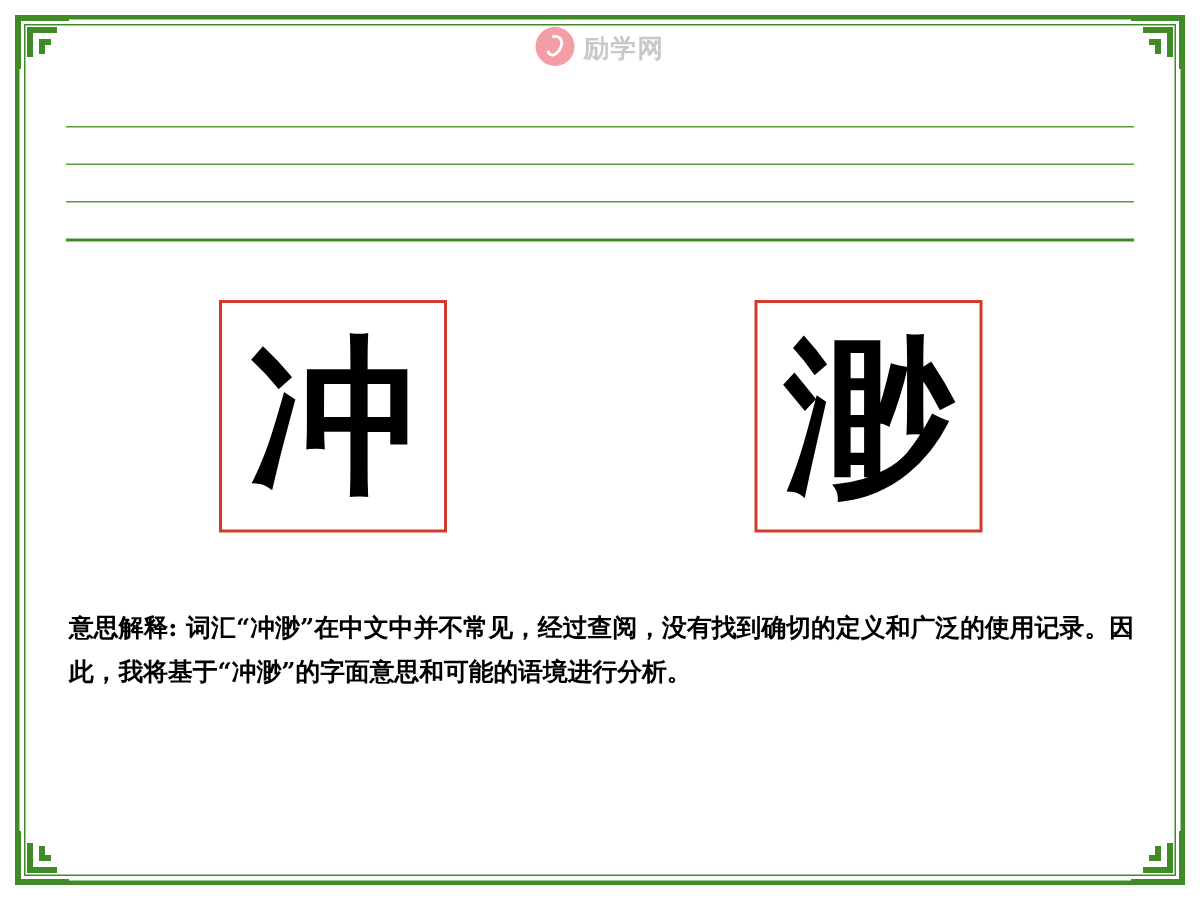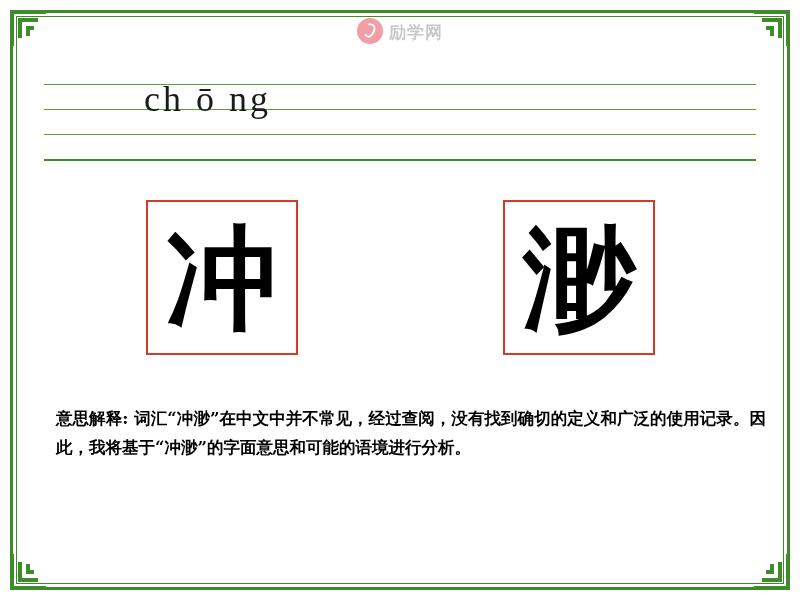--- a/index.html
+++ b/index.html
@@ -173,21 +173,21 @@
     font-family: "DejaVu Serif", serif;
     font-size: 112px;
     line-height: 1;
     color: #000000;
     font-weight: bold;
   }
 
   
   .explain {
     position: absolute;
-    left: 56px;
+    left: 46px;
     top: 405px;
     width: 710px;
     font-family: "DejaVu Serif", serif;
     font-size: 16.5px;
     line-height: 1.75;
     color: #000000;
     font-weight: bold;
     text-align: justify;
   }
   .explain-label {
@@ -241,21 +241,20 @@
   <div class="logo">
     <span class="logo-mark"></span>
     <span class="logo-text">励学网</span>
   </div>
 
   <div class="staff">
     <div class="staff-line l1"></div>
     <div class="staff-line l2"></div>
     <div class="staff-line l3"></div>
     <div class="staff-line l4"></div>
-    <div class="pinyin pinyin-1">ch ō ng</div>
   </div>
 
   <div class="grids">
 
     <div class="grid-box grid-1">
       <div class="dash dash-h"></div>
       <div class="dash dash-v"></div>
       <div class="dash dash-d1"></div>
       <div class="dash dash-d2"></div>
       <div class="hanzi">冲</div>

